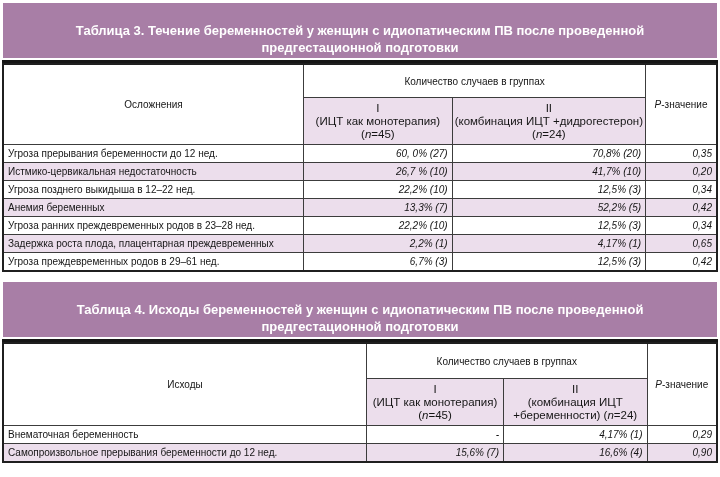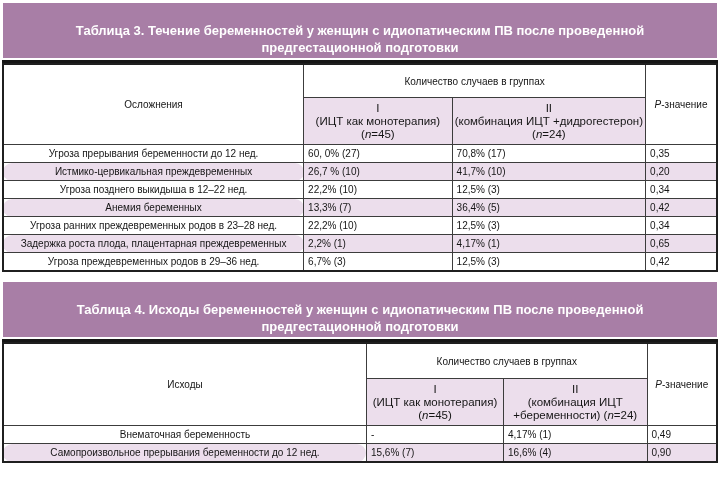--- a/index.html
+++ b/index.html
@@ -35,22 +35,22 @@
   }
   thead th{text-align:center;}
   .t3 thead tr.top th{height:32px;}
   .t3 thead tr.sub th{height:44px;}
   .t4 thead tr.top th{height:34px;}
   .t4 thead tr.sub th{height:44px;}
   thead .shade,tbody tr.shaded td{background:var(--shade);}
   .sub th{font-size:11.5px;line-height:13px;padding:1px 2px;}
   .sub th div{text-align:center;}
   tbody td{height:17px;}
-  td.label-cell{text-align:center;border-radius:9px;}
-  td.num{text-align:left;}
+  td.label-cell{text-align:left;}
+  td.num{text-align:right;font-style:italic;}
   i{font-style:italic;}
   
   .t3 .c1{width:42.1%}.t3 .c2{width:20.8%}.t3 .c3{width:27.1%}.t3 .c4{width:10%}
   .t4 .c1{width:50.9%}.t4 .c2{width:19.2%}.t4 .c3{width:20.1%}.t4 .c4{width:9.8%}
 </style>
 </head>
 <body>
 
 <div class="page">
 
@@ -83,55 +83,55 @@
               <div>II</div>
               <div>(комбинация ИЦТ +дидрогестерон)</div>
               <div><span>(</span><i>n</i><span>=24)</span></div>
             </th>
           </tr>
         </thead>
         <tbody>
             <tr>
               <td class="label-cell">Угроза прерывания беременности до 12 нед.</td>
               <td class="num">60, 0% (27)</td>
-              <td class="num">70,8% (17)</td>
+              <td class="num">70,8% (20)</td>
               <td class="num">0,35</td>
             </tr>
             <tr class="shaded">
-              <td class="label-cell">Истмико-цервикальная преждевременных</td>
+              <td class="label-cell">Истмико-цервикальная недостаточность</td>
               <td class="num">26,7 % (10)</td>
               <td class="num">41,7% (10)</td>
               <td class="num">0,20</td>
             </tr>
             <tr>
               <td class="label-cell">Угроза позднего выкидыша в 12–22 нед.</td>
               <td class="num">22,2% (10)</td>
               <td class="num">12,5% (3)</td>
               <td class="num">0,34</td>
             </tr>
             <tr class="shaded">
               <td class="label-cell">Анемия беременных</td>
               <td class="num">13,3% (7)</td>
-              <td class="num">36,4% (5)</td>
+              <td class="num">52,2% (5)</td>
               <td class="num">0,42</td>
             </tr>
             <tr>
               <td class="label-cell">Угроза ранних преждевременных родов в 23–28 нед.</td>
               <td class="num">22,2% (10)</td>
               <td class="num">12,5% (3)</td>
               <td class="num">0,34</td>
             </tr>
             <tr class="shaded">
               <td class="label-cell">Задержка роста плода, плацентарная преждевременных</td>
               <td class="num">2,2% (1)</td>
               <td class="num">4,17% (1)</td>
               <td class="num">0,65</td>
             </tr>
             <tr>
-              <td class="label-cell">Угроза преждевременных родов в 29–36 нед.</td>
+              <td class="label-cell">Угроза преждевременных родов в 29–61 нед.</td>
               <td class="num">6,7% (3)</td>
               <td class="num">12,5% (3)</td>
               <td class="num">0,42</td>
             </tr>
           </tbody>
       </table>
     </div>
   </section>
 
   <section class="table-block second">
@@ -164,21 +164,21 @@
               <div>(комбинация ИЦТ</div>
               <div><span>+беременности) (</span><i>n</i><span>=24)</span></div>
             </th>
           </tr>
         </thead>
         <tbody>
             <tr>
               <td class="label-cell">Внематочная беременность</td>
               <td class="num">-</td>
               <td class="num">4,17% (1)</td>
-              <td class="num">0,49</td>
+              <td class="num">0,29</td>
             </tr>
             <tr class="shaded">
               <td class="label-cell">Самопроизвольное прерывания беременности до 12 нед.</td>
               <td class="num">15,6% (7)</td>
               <td class="num">16,6% (4)</td>
               <td class="num">0,90</td>
             </tr>
           </tbody>
       </table>
     </div>

